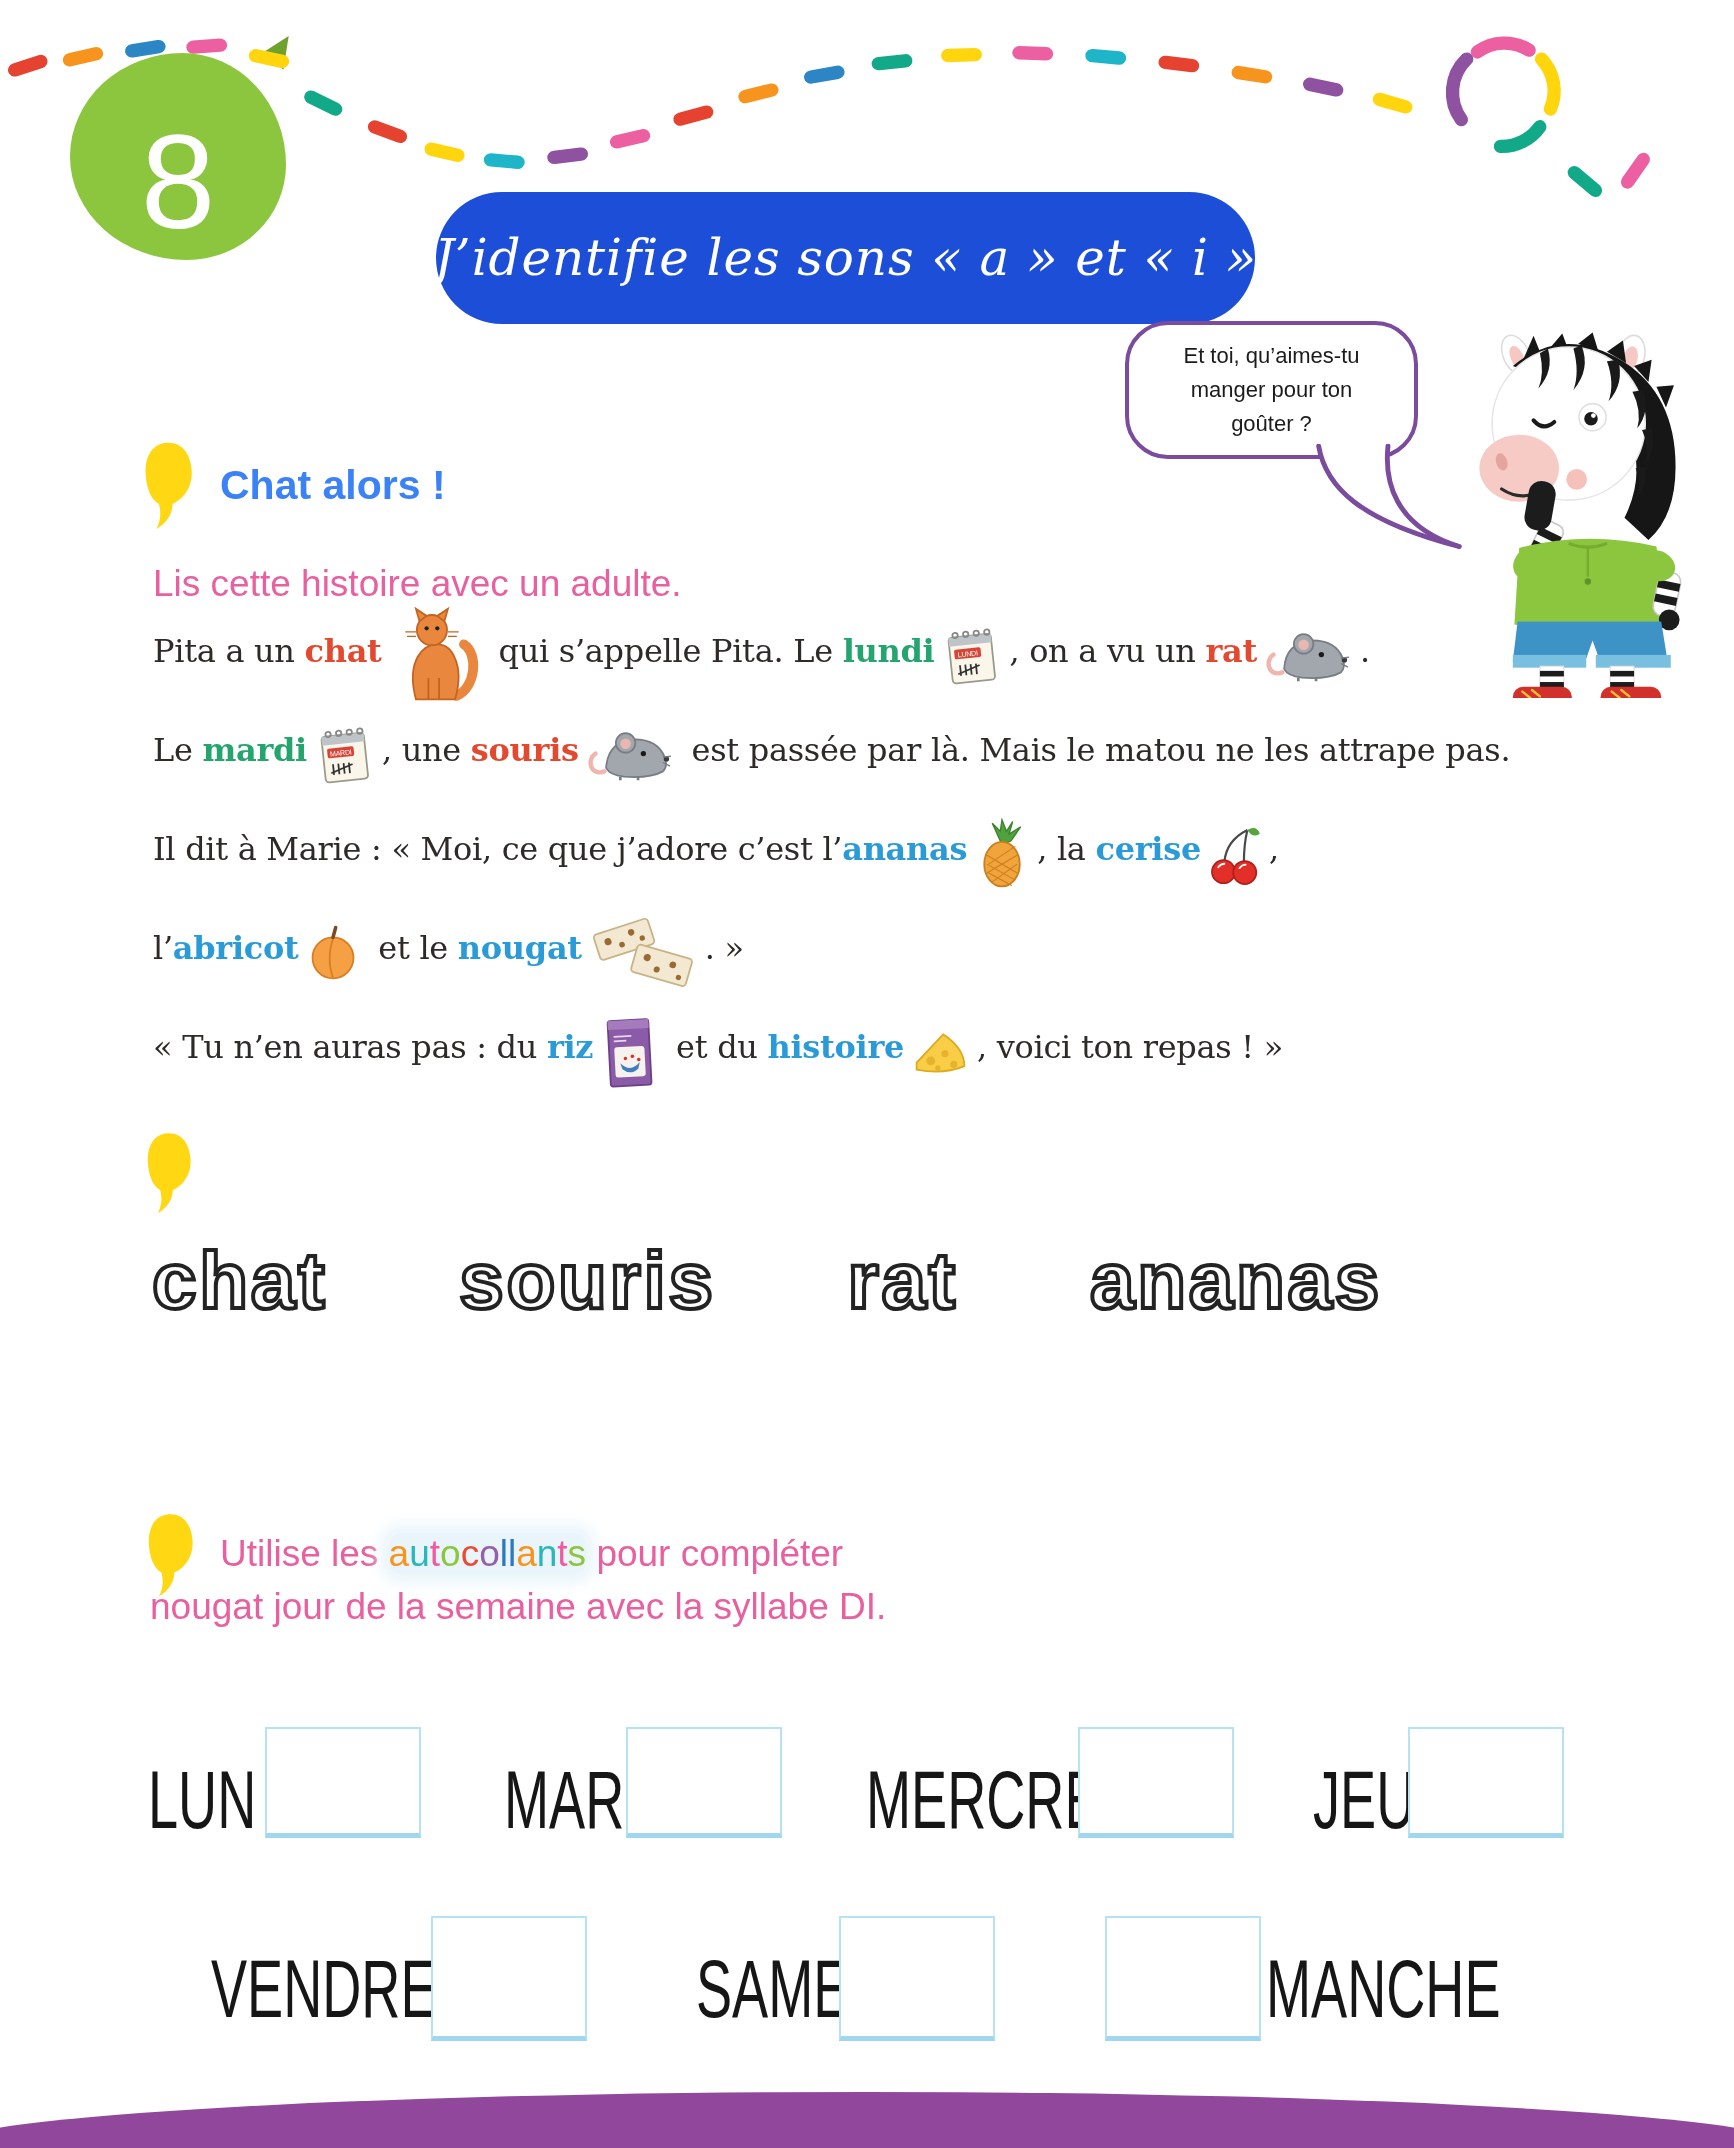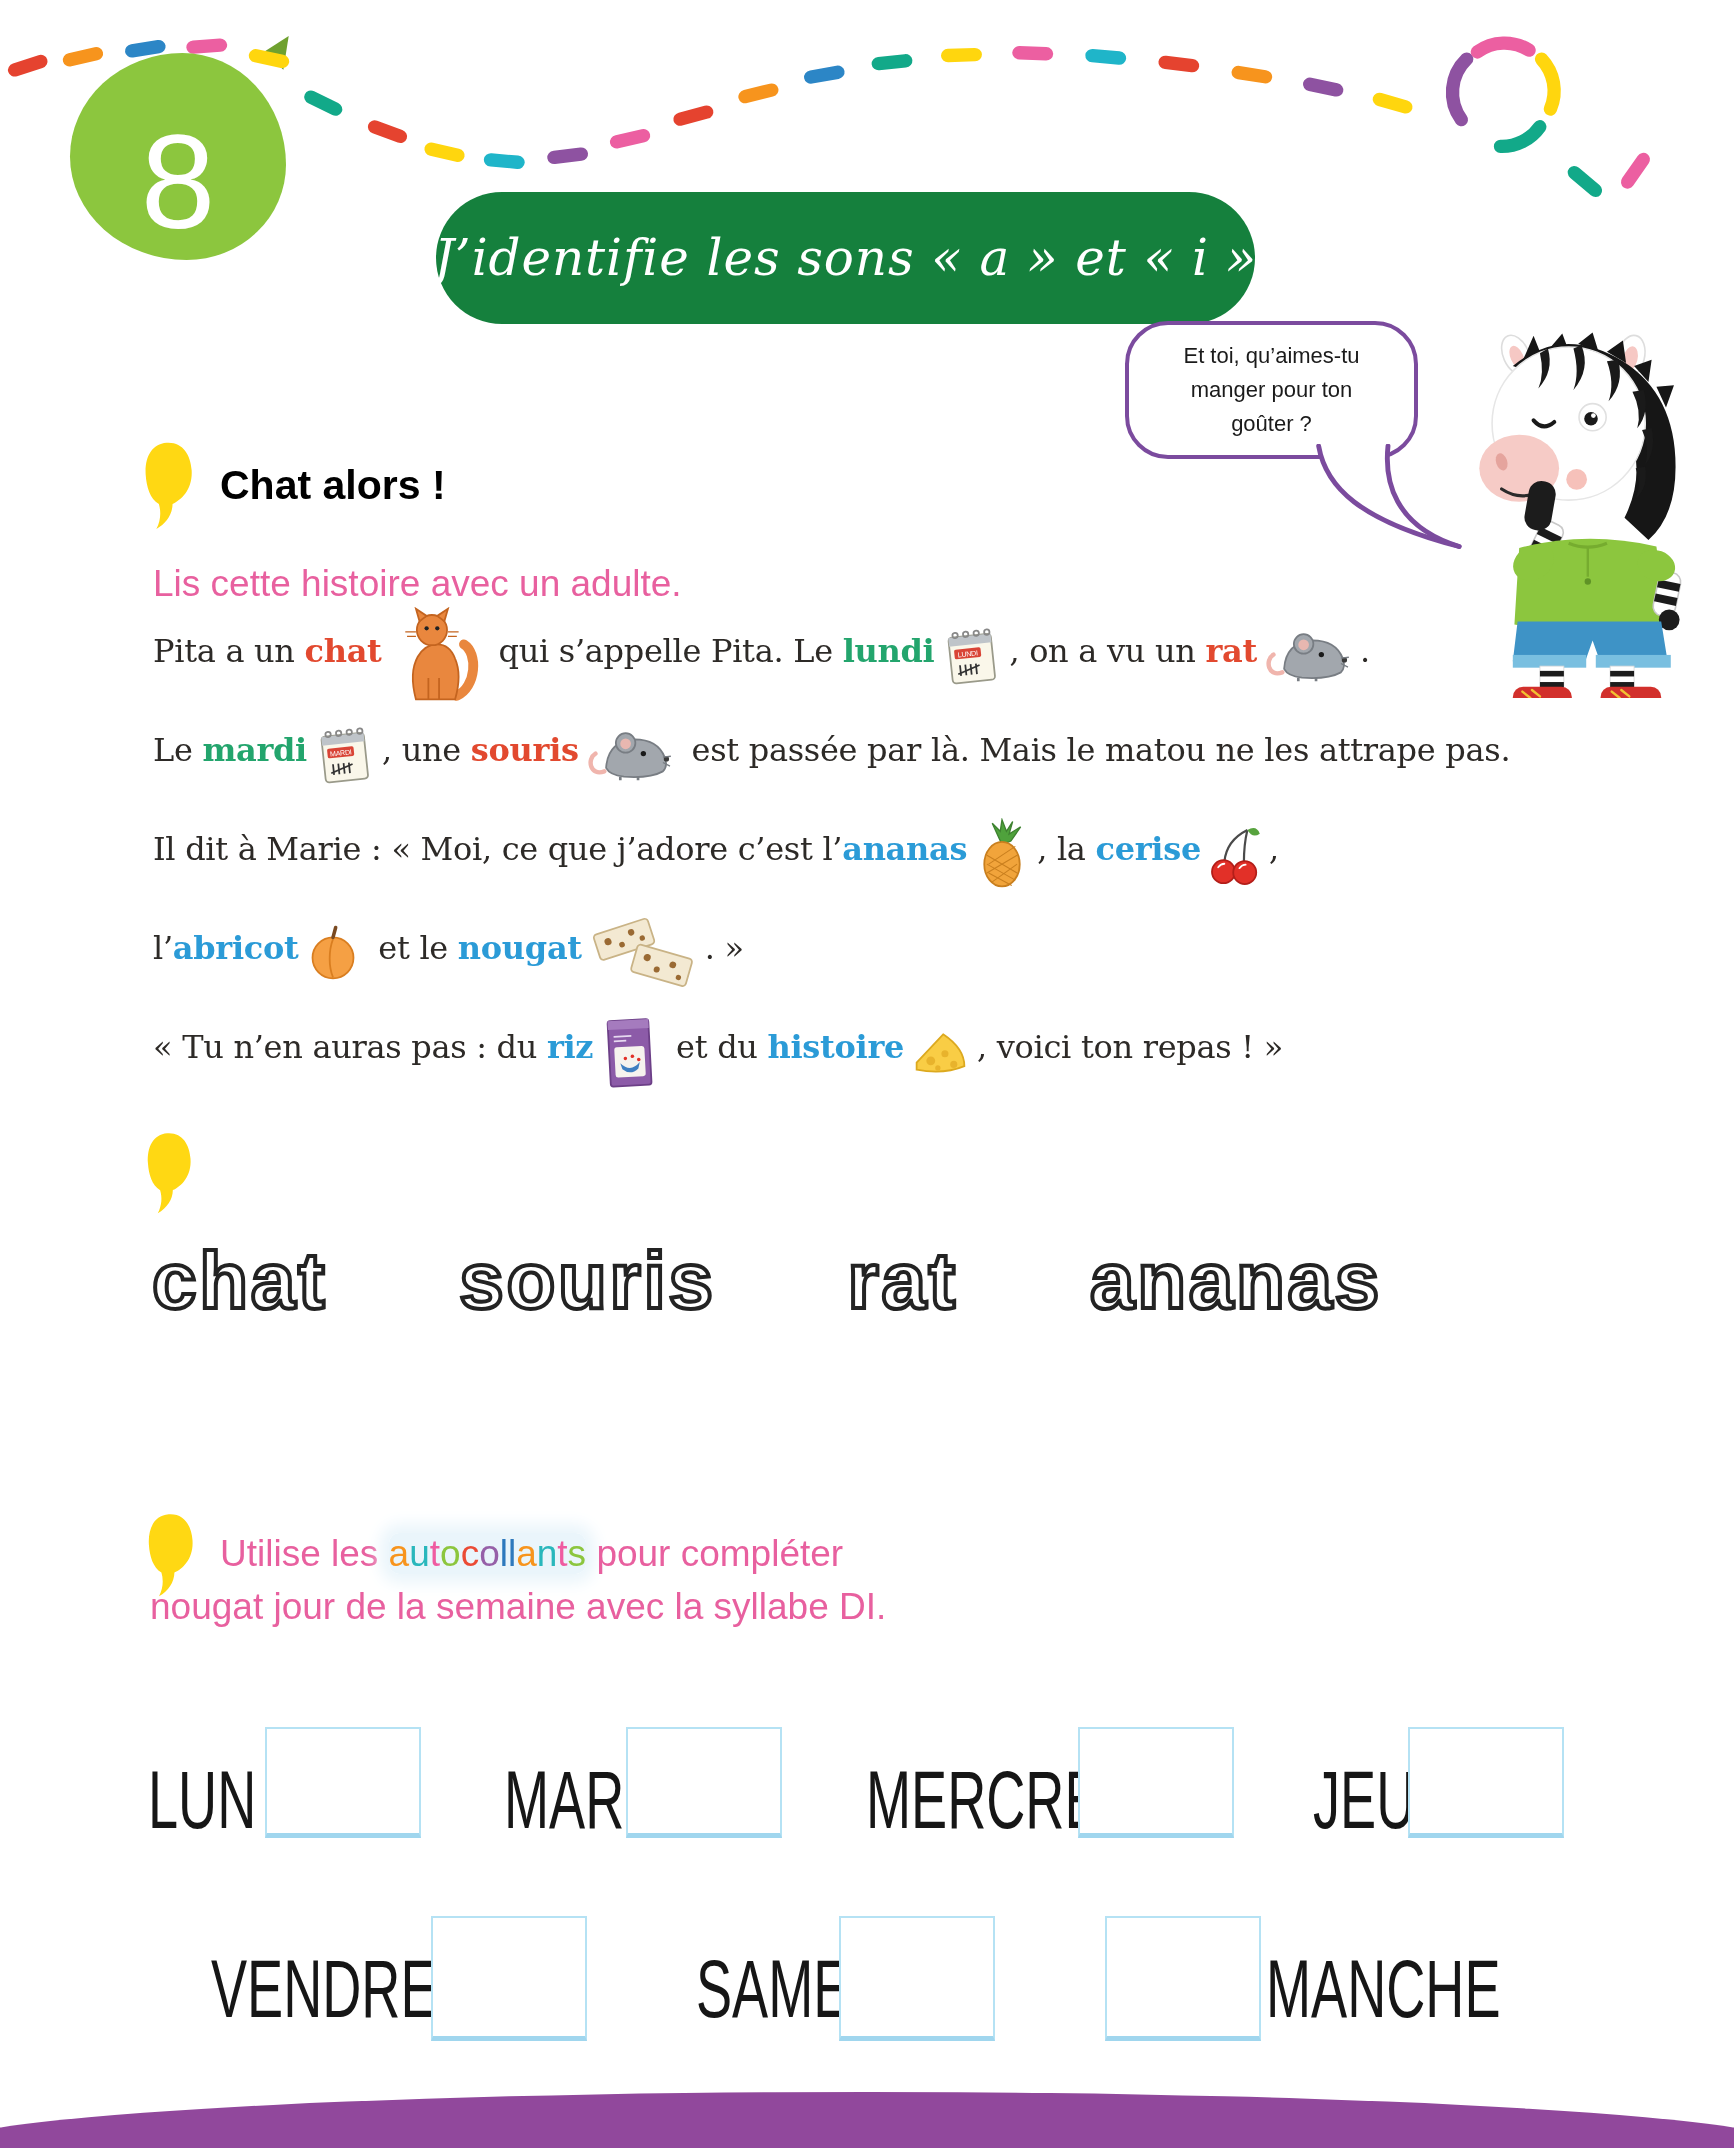--- a/index.html
+++ b/index.html
@@ -9,37 +9,37 @@
   
   .dash-layer{position:absolute;left:0;top:0;width:1734px;height:250px}
 
   
   .blob{position:absolute;left:70px;top:53px;width:216px;height:207px;background:#8CC63E;
         border-radius:52% 48% 46% 54% / 50% 54% 46% 50%;
         display:flex;align-items:center;justify-content:center}
   .blob span{color:#fff;font-size:134px;line-height:1;transform:translateY(25px)}
 
   
-  .banner{position:absolute;left:436px;top:192px;width:819px;height:132px;background:#15803d;
+  .banner{position:absolute;left:436px;top:192px;width:819px;height:132px;background:#1d4ed8;
           border-radius:66px;display:flex;align-items:center;justify-content:center}
   .banner-text{font-family:"DejaVu Serif",serif;font-style:italic;font-size:50px;color:#fff;
                white-space:nowrap;letter-spacing:0.9px}
 
   
   .bubble{position:absolute;left:1125px;top:321px;width:285px;height:130px;border:4.5px solid #7B4B9E;
           border-radius:43px;background:#fff;display:flex;flex-direction:column;align-items:center;
           justify-content:center;z-index:3}
   .bubble span{font-size:22px;line-height:34px;color:#1b1b1b;white-space:nowrap}
   .bubble-tail{position:absolute;left:1308px;top:444px;z-index:4}
 
   .zebra{position:absolute;left:1466px;top:331px;z-index:2}
 
   
   .prompt-icon{position:absolute}
-  .prompt-title{position:absolute;font-size:41px;font-weight:bold;color:#000000;white-space:nowrap}
+  .prompt-title{position:absolute;font-size:41px;font-weight:bold;color:#3b82f6;white-space:nowrap}
   .prompt-text{position:absolute;font-size:37px;font-weight:normal;color:#E8609F;white-space:nowrap}
   .seg-red{color:#E2492F}.seg-green{color:#23A56D}
 
   
   .story{position:absolute;left:153px;top:602px;width:1390px;font-family:"DejaVu Serif",serif;
          font-size:32px;color:#2D2A27;letter-spacing:-0.3px}
   .story-line{height:99px;line-height:99px;white-space:nowrap}
   .story .w-red{color:#E2492F;font-weight:bold}
   .story .w-green{color:#23A56D;font-weight:bold}
   .story .w-blue{color:#2B9BD7;font-weight:bold}

